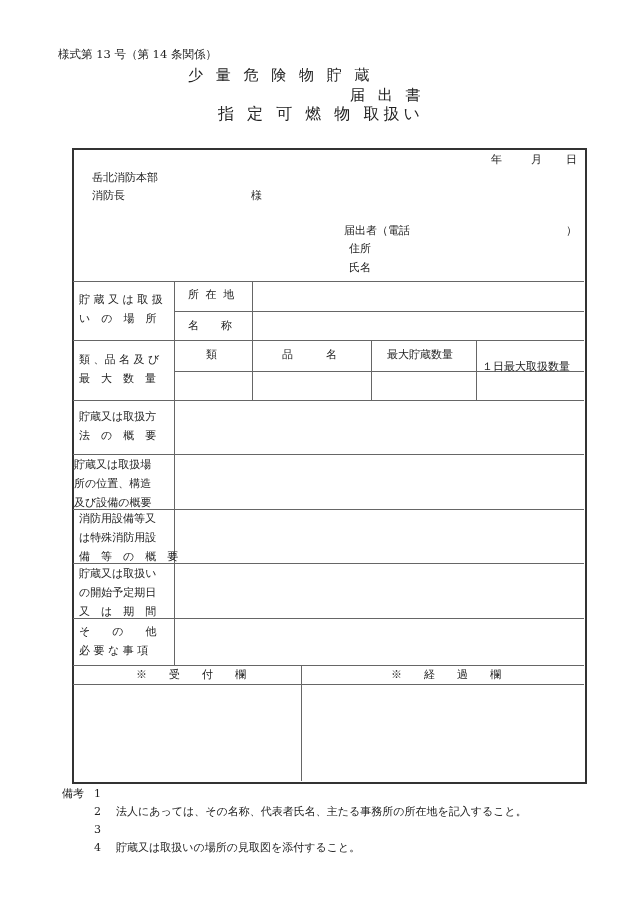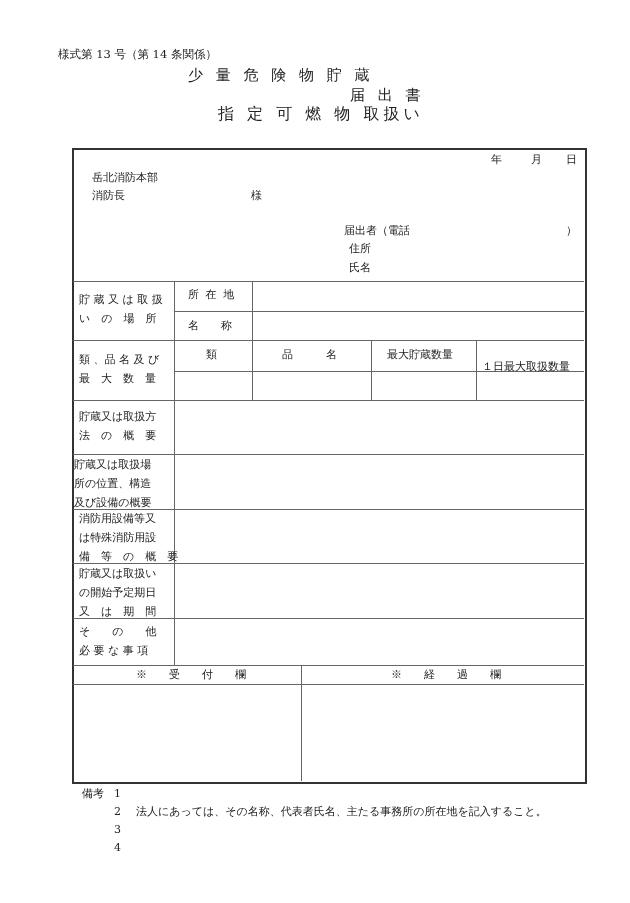--- a/index.html
+++ b/index.html
@@ -12,21 +12,21 @@
   .title3 { left:218px; top:104px; font-size:16px; letter-spacing:4px; }
 
   .frame { position:absolute; left:72px; top:148px; width:511px; height:632px;
            border:2px solid #333; box-sizing:content-box; }
   .hl { position:absolute; height:1px; background:#666; }
   .vl { position:absolute; width:1px; background:#666; }
   .t { position:absolute; white-space:nowrap; font-size:11px; line-height:19px; }
   .cell-lbl { position:absolute; font-size:11px; line-height:19px; white-space:nowrap; }
 
   .notes { position:absolute; left:62px; top:785px; font-size:11px; line-height:18px; }
-  .notes .row { display:flex;margin-left:20px; }
+  .notes .row { display:flex; }
   .notes .hd { width:32px; }
   .notes .num { width:22px; text-align:left; }
 </style>
 </head>
 <body>
 
 <div class="abs form-no">様式第 13 号（第 14 条関係）</div>
 <div class="abs title1">少 量 危 険 物  貯  蔵</div>
 <div class="abs title2">届 出 書</div>
 <div class="abs title3">指 定 可 燃 物  取扱い</div>
@@ -132,14 +132,15 @@
     <span class="num">2</span>
     <span>法人にあっては、その名称、代表者氏名、主たる事務所の所在地を記入すること。</span>
   </div>
   <div class="row">
     <span class="hd"></span>
     <span class="num">3</span>
   </div>
   <div class="row">
     <span class="hd"></span>
     <span class="num">4</span>
+    <span>貯蔵又は取扱いの場所の見取図を添付すること。</span>
   </div>
 </div>
 
 </body></html>

